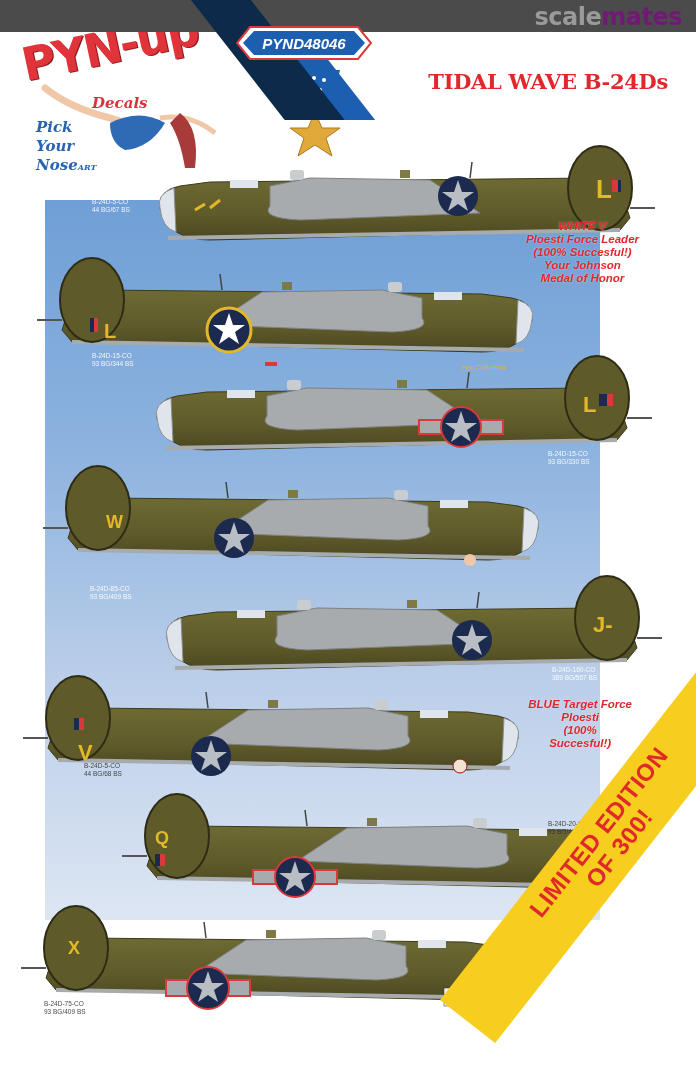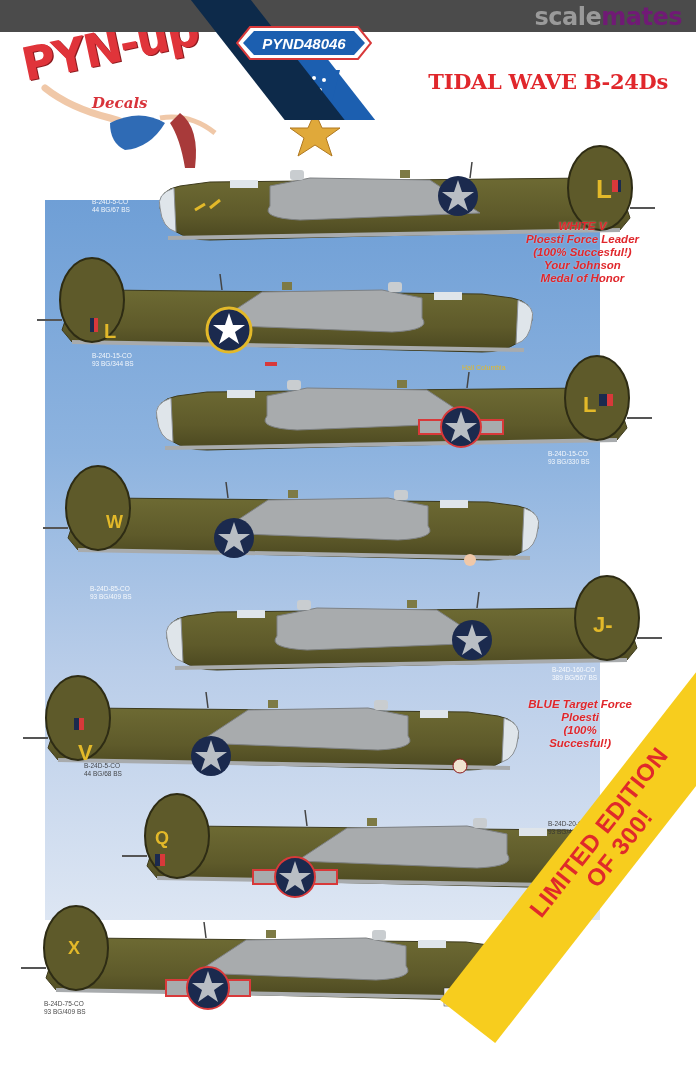--- a/index.html
+++ b/index.html
@@ -57,20 +57,25 @@
       <circle cx="38" cy="20" r="2"></circle>
       <circle cx="50" cy="20" r="2"></circle>
       <circle cx="44" cy="30" r="2"></circle>
     </g>
   <polygon points="45,42 52,58 70,58 56,68 62,86 45,75 28,86 34,68 20,58 38,58" fill="#e0a93a" stroke="#b07820" stroke-width="1"></polygon>
 </svg>
 
 <div class="logo">
   <span class="pyn">PYN-up</span>
   <span class="decals">Decals</span>
+  <div class="pick">
+    <div>Pick</div>
+    <div>Your</div>
+    <div><span>Nose</span><small>ART</small></div>
+  </div>
 </div>
 <svg class="pinup" viewBox="0 0 180 90">
   <path d="M5,10 Q30,30 70,40 Q90,45 100,55" stroke="#f0c8a8" stroke-width="7" fill="none" stroke-linecap="round"></path>
   <path d="M70,45 Q100,30 125,45 Q110,70 85,72 Q70,65 70,45Z" fill="#2f6bb5"></path>
   <path d="M120,40 Q150,35 175,55" stroke="#f0c8a8" stroke-width="5" fill="none"></path>
   <path d="M140,35 Q160,50 155,90 L145,90 Q140,60 130,45Z" fill="#a83a3a"></path>
 </svg>
 
 <div class="title">
   <div>TIDAL WAVE B-24Ds</div>

